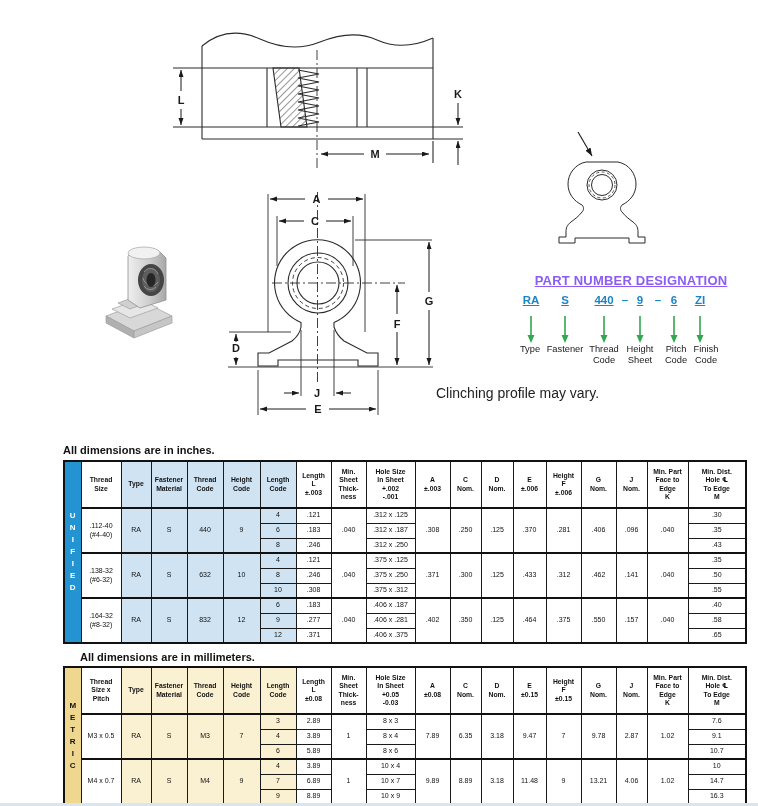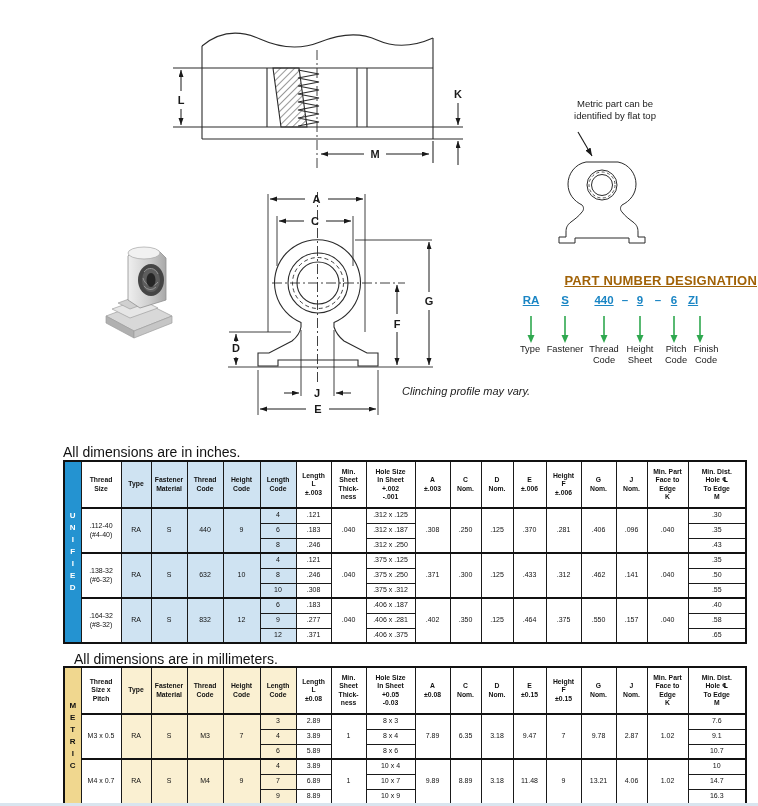--- a/index.html
+++ b/index.html
@@ -2,22 +2,22 @@
 <html><head>
 <meta charset="utf-8">
 <style>
   html,body{margin:0;padding:0;background:#fff;}
   .page{position:relative;width:758px;height:806px;background:#fff;overflow:hidden;
         font-family:"Liberation Sans","DejaVu Sans",sans-serif;color:#111;}
   .abs{position:absolute;}
   svg{display:block;}
   svg text{font-family:"Liberation Sans","DejaVu Sans",sans-serif;font-weight:bold;font-size:11px;fill:#1a1a1a;}
   .note{font-size:9.5px;line-height:1.25;text-align:center;color:#1a1a1a;}
-  .clinch{font-style:italic;font-size:11px;color:#222;}
-  .caption{font-weight:normal;font-size:14px;color:#111;}
+  .clinch{font-size:14px;color:#222;margin-left:34px;}
+  .caption{font-weight:bold;font-size:11px;color:#111;}
   
   .pn-title{font-size:13px;font-weight:bold;text-decoration:underline;text-align:center;letter-spacing:.2px;}
   .pn-code{position:absolute;transform:translateX(-50%);font-size:11.5px;font-weight:bold;text-decoration:underline;}
   .pn-dash{position:absolute;transform:translateX(-50%);font-size:11.5px;font-weight:bold;}
   .pn-label{position:absolute;transform:translateX(-50%);font-size:9.3px;line-height:1.15;text-align:center;
             white-space:pre-line;color:#1a1a1a;width:60px;}
   
   .dim-table{border-collapse:collapse;table-layout:fixed;position:absolute;left:63px;border:2px solid #111;}
   .dim-table td{border:1px solid #1a1a1a;font-size:7px;line-height:1.25;text-align:center;vertical-align:middle;
                 padding:0;white-space:pre-line;color:#111;}
@@ -143,22 +143,20 @@
       <polygon points="18,61 40,53 52,59 30,67" fill="#d0d0d0" stroke="#9f9f9f" stroke-width="0.7"></polygon>
       <path d="M28,14 C33,6 52,4 60,10 L66,16 L66,58 L40,66 L28,58 Z" fill="url(#met1)" stroke="#8f8f8f" stroke-width="0.8"></path>
       <ellipse cx="44" cy="11" rx="16" ry="6" fill="#f1f1f1" stroke="#a5a5a5" stroke-width="0.7"></ellipse>
       <ellipse cx="51" cy="38" rx="13" ry="16" fill="#454545"></ellipse>
       <ellipse cx="51" cy="38" rx="9" ry="12" fill="#5d5d5d"></ellipse>
       <path d="M44,30 a9,12 0 0 1 14,2 M43,36 a9,12 0 0 0 15,4 M44,44 a9,12 0 0 0 12,1" stroke="#939393" stroke-width="1" fill="none"></path>
       <ellipse cx="51" cy="38" rx="4.5" ry="7" fill="#262626"></ellipse>
     </svg>
   </div>
 
-  <div class="abs note" style="left:545px;top:98px;width:140px;white-space:pre-line;">Metric part can be
-identified by flat top</div>
   <div class="abs" style="left:550px;top:128px;">
     <svg width="115" height="125" viewBox="0 0 115 125">
       <defs>
         <marker id="mp-ah" markerWidth="9" markerHeight="7" refX="8" refY="3" orient="auto" markerUnits="userSpaceOnUse">
           <path d="M0,0 L8,3 L0,6 Z" fill="#1a1a1a"></path>
         </marker>
       </defs>
       <line x1="28" y1="4" x2="42" y2="28" stroke="#1a1a1a" stroke-width="1.1" marker-end="url(#mp-ah)"></line>
       <g stroke="#2b2b2b" stroke-width="1" fill="#fff">
         <path d="M36,34 H68 C79,36 86,46 86,56 C86,66 80,73 72,77 C70,79 70,82 72,84 C75,88 79,91 83,94 C87,97 88,100 88,104 L88,109 H95 V115 H79 V110 H25 V115 H9 V109 H16 L16,104 C16,100 17,97 21,94 C25,91 29,88 32,84 C34,82 34,79 32,77 C24,73 18,66 18,56 C18,46 25,36 36,34 Z"></path>
@@ -167,30 +165,30 @@
         <circle cx="52" cy="57" r="15" stroke-width="1"></circle>
         <circle cx="52" cy="57" r="13" stroke-width="0.8" stroke-dasharray="3 2.5"></circle>
         <circle cx="52" cy="57" r="10.5" stroke-width="1"></circle>
       </g>
     </svg>
   </div>
 
   <div class="abs clinch" style="left:402px;top:385px;">Clinching profile may vary.</div>
 
   <div class="abs" style="left:505px;top:273px;width:252px;height:120px;">
-    <div class="pn-title" style="color:#a16207;text-align:right;">PART NUMBER DESIGNATION</div>
+    <div class="pn-title" style="color:#8b5cf6;">PART NUMBER DESIGNATION</div>
     <div style="position:relative;height:18px;margin-top:6px;color:#1a85c4;">
       <span class="pn-code" style="left:26px;">RA</span>
       <span class="pn-code" style="left:60px;">S</span>
       <span class="pn-code" style="left:99px;">440</span>
       <span class="pn-dash" style="left:120px;">–</span>
       <span class="pn-code" style="left:135px;">9</span>
       <span class="pn-dash" style="left:153px;">–</span>
       <span class="pn-code" style="left:169px;">6</span>
-      <span class="pn-code" style="left:188px;">ZI</span>
+      <span class="pn-code" style="left:195px;">ZI</span>
     </div>
     <svg width="252" height="30" style="margin-top:2px;">
       <g fill="#2fa84f" stroke="#2fa84f" stroke-width="1.6">
         <line x1="26" y1="2" x2="26" y2="21"></line>
           <line x1="60" y1="2" x2="60" y2="21"></line>
         <line x1="99" y1="2" x2="99" y2="21"></line>
           <line x1="135" y1="2" x2="135" y2="21"></line>
         <line x1="169" y1="2" x2="169" y2="21"></line>
           <line x1="195" y1="2" x2="195" y2="21"></line>
       </g>
@@ -390,21 +388,21 @@
         </tr>
         <tr>
           <td class="tint">12</td>
           <td>.371</td>
           <td>.406 x .375</td>
           <td>.65</td>
         </tr>
       </tbody>
   </table>
 
-  <div class="abs caption" style="left:74px;top:651px;">All dimensions are in millimeters.</div>
+  <div class="abs caption" style="left:80px;top:651px;">All dimensions are in millimeters.</div>
   <table class="dim-table" id="metric-table" style="top: 666px; --tint: #faf0d2;">
     <colgroup>
       <col style="width:17px">
         <col style="width:40px">
         <col style="width:30px">
         <col style="width:36px">
       <col style="width:36px">
         <col style="width:37px">
         <col style="width:36px">
         <col style="width:35px">

